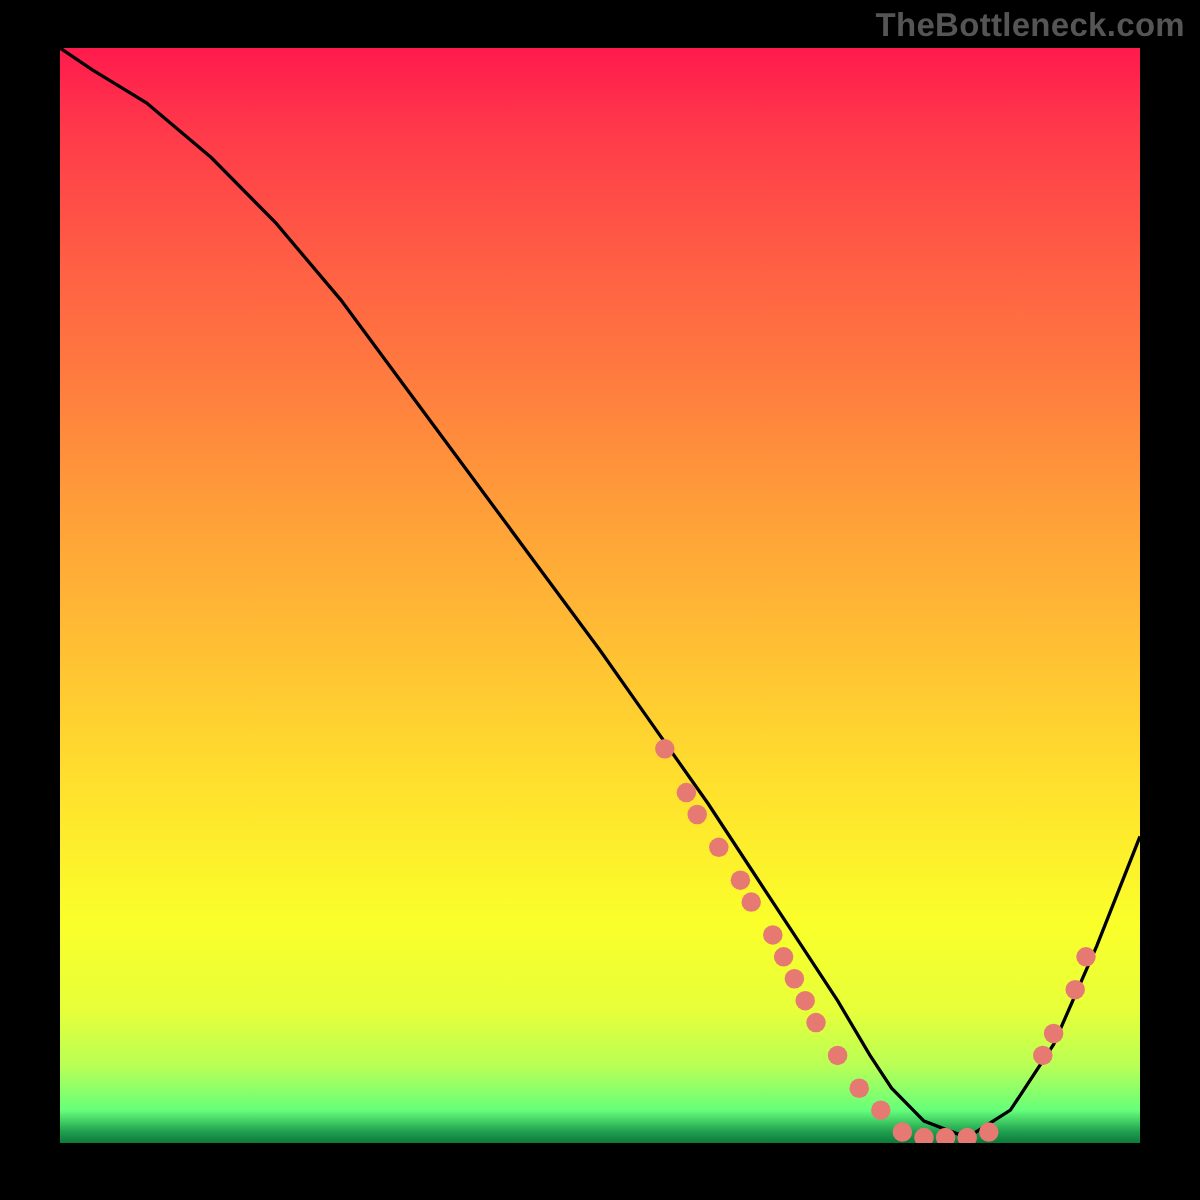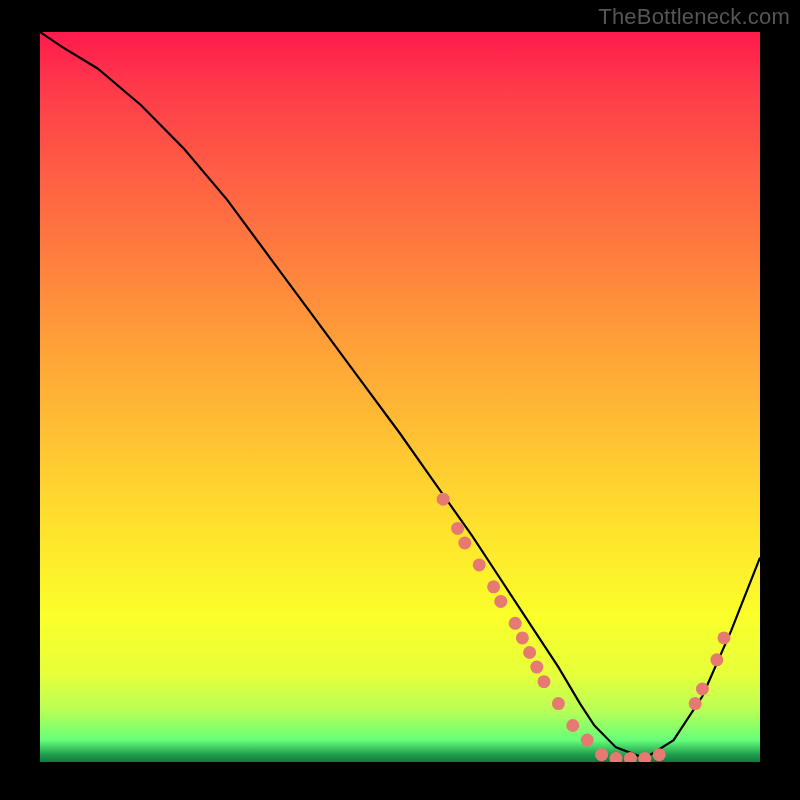--- a/index.html
+++ b/index.html
@@ -16,21 +16,21 @@
     width: 800px;
     height: 800px;
     background: #000;
   }
   .attribution {
     position: absolute;
     top: 4px;
     right: 10px;
     color: #555;
     font-size: 22px;
-    font-weight: normal;
+    font-weight: bold;
     letter-spacing: 0.2px;
   }
   .plot {
     position: absolute;
     left: 40px;
     top: 32px;
     width: 720px;
     height: 730px;
     
     background: linear-gradient(

